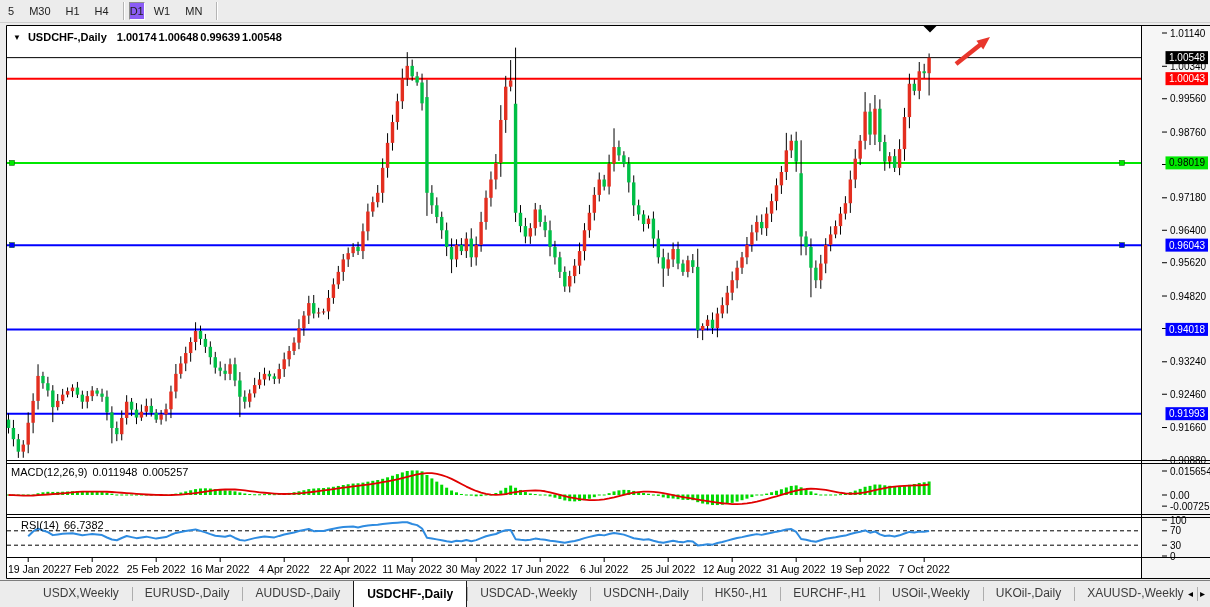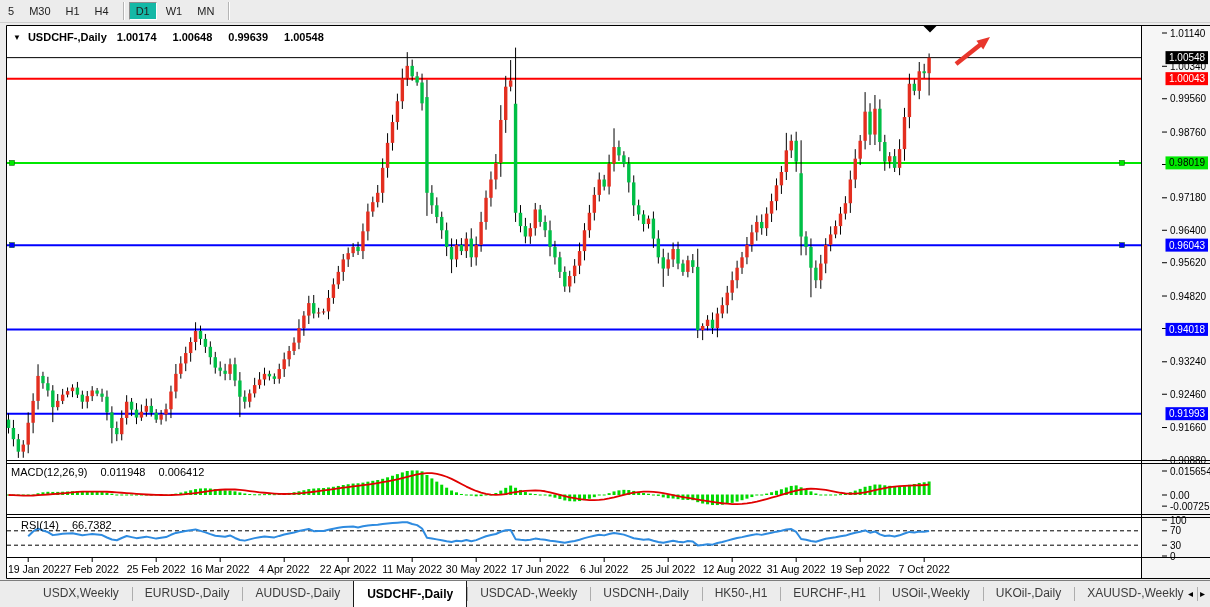--- a/index.html
+++ b/index.html
@@ -2,29 +2,29 @@
 <html><head>
 <meta charset="utf-8">
 <style>
   html,body{margin:0;padding:0}
   body{width:1210px;height:607px;overflow:hidden;background:#ececec;
        font-family:"Liberation Sans",sans-serif;position:relative}
   .toolbar{position:absolute;left:0;top:0;width:1210px;height:23px;z-index:5;
            display:flex;align-items:center;padding-left:2px;box-sizing:border-box;
            background:#ececec;border-bottom:1px solid #cfcfcf}
   .tf{font-size:11px;color:#222;padding:3px 6px;margin-right:3px;white-space:nowrap}
-  .tf.active{background:#14b8a6;border:1px solid #8f8f8f;border-right-color:#fff;
-             border-bottom-color:#fff;padding:2px 6px}
+  .tf.active{background:#8b5cf6;border:1px solid #8f8f8f;border-right-color:#fff;
+             border-bottom-color:#fff;padding:2px 0}
   .tbsep{width:1px;align-self:stretch;margin:2px 5px;background:#b5b5b5;box-shadow:1px 0 0 #fff}
   .ov{position:absolute;z-index:4;font-size:11px;color:#000;white-space:nowrap}
   .ov .tri{font-size:8px;margin-right:7px;vertical-align:1px}
   .ov .sym{font-weight:bold;margin-right:10px}
-  .ov .num{font-weight:bold;margin-right:16px}
+  .ov .num{font-weight:bold;margin-right:2px}
   .indlbl{position:absolute;z-index:4;font-size:11px;color:#000;white-space:nowrap}
-  .indlbl span{margin-right:13px}
+  .indlbl span{margin-right:5px}
   svg{position:absolute;left:0;top:0;z-index:1}
   .tabs{position:absolute;left:0;top:580px;width:1210px;height:27px;z-index:5;
         background:#ececec;border-top:1px solid #7e7e7e;display:flex;
         align-items:stretch;padding-left:30px;box-sizing:border-box;overflow:hidden}
   .tab{font-size:12px;color:#3c3c3c;padding:5px 13px 0;white-space:nowrap;position:relative}
   .tab:not(.active):not(:first-child)::before{content:"";position:absolute;left:0;top:6px;
         height:14px;width:1px;background:#adadad}
   .tab.active{background:#fff;border:1px solid #1a1a1a;border-bottom:none;margin-top:-1px;
         font-weight:bold;color:#000;padding-top:6px;z-index:2}
   .tabscroll{position:absolute;right:5px;top:588px;z-index:6;font-size:10px;color:#000}
@@ -43,21 +43,21 @@
     <div class="tf">W1</div>
     <div class="tf">MN</div>
     <div class="tbsep"></div>
   </div>
 
 <div class="ov" style="left:13px;top:31px">
   <span class="tri">▼</span><span class="sym">USDCHF-,Daily</span><span class="num">1.00174</span><span class="num">1.00648</span><span class="num">0.99639</span><span class="num">1.00548</span>
 </div>
 
 <div class="indlbl" style="left:11px;top:466px">
-  <span>MACD(12,26,9)</span><span>0.011948</span><span>0.006412</span>
+  <span>MACD(12,26,9)</span><span>0.011948</span><span>0.005257</span>
 </div>
 <div class="indlbl" style="left:21px;top:519px">
   <span>RSI(14)</span><span>66.7382</span>
 </div>
 
 <svg id="chart" width="1210" height="607">
     <rect x="7" y="26" width="1134" height="552" fill="#ffffff"></rect>
     <rect x="1141" y="26" width="69" height="552" fill="#f6f6f6"></rect>
     <g>
       <line x1="7" y1="57.63781676413316" x2="1141" y2="57.63781676413316" stroke="#000000" stroke-width="1"></line>

